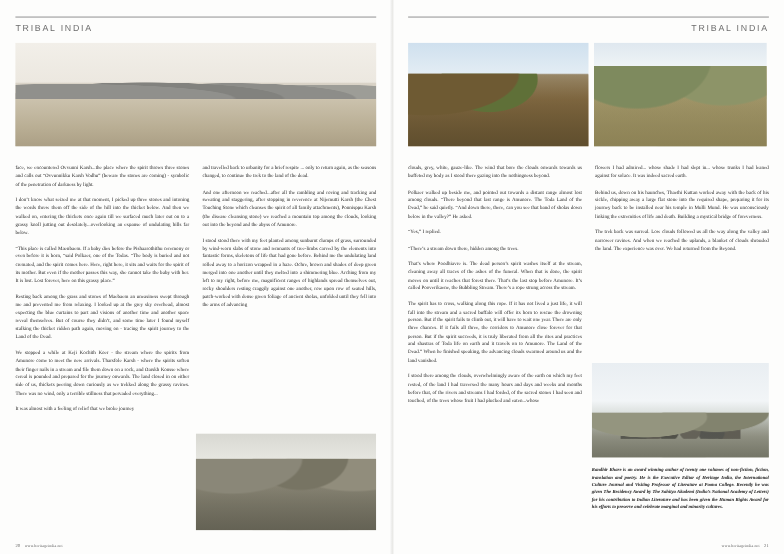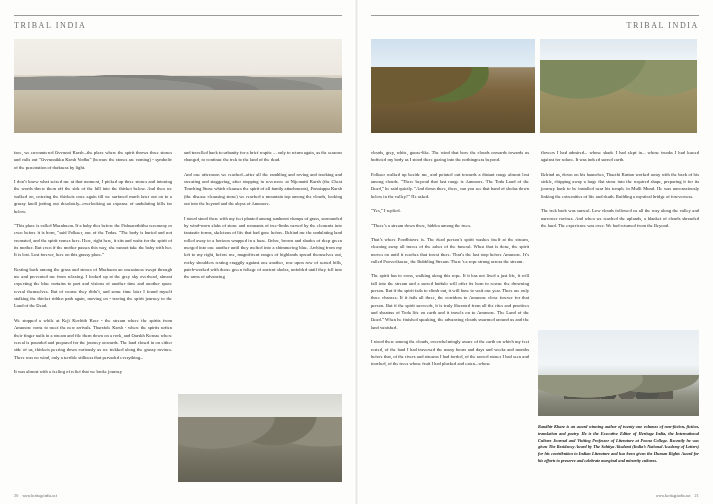--- a/index.html
+++ b/index.html
@@ -24,21 +24,21 @@
     width:357px;
     padding:14px 14px 0 14px;
     border-left:1px solid #e8e8e6;
   }
   
   .rule{
     height:1px;background:#9b9b9b;width:100%;
     margin-top:1px;
   }
   .runhead{
-    font-family:Liberation Serif, serif;
+    font-family:Liberation Sans, sans-serif;
     font-size:8px;
     letter-spacing:1.6px;
     color:#6d6d6d;
     margin-top:5px;
     text-transform:uppercase;
   }
   .runhead.right{text-align:right;}
 
   
   .imgband{

